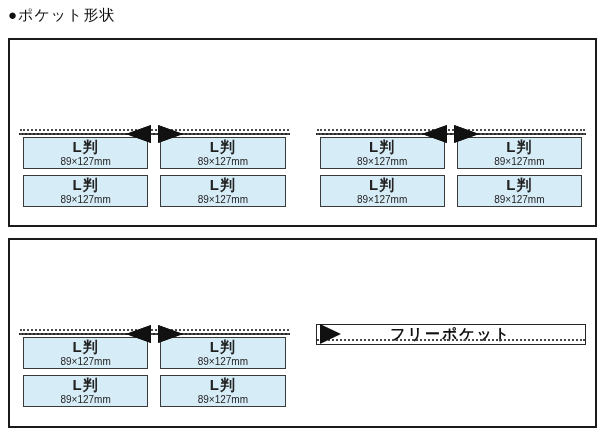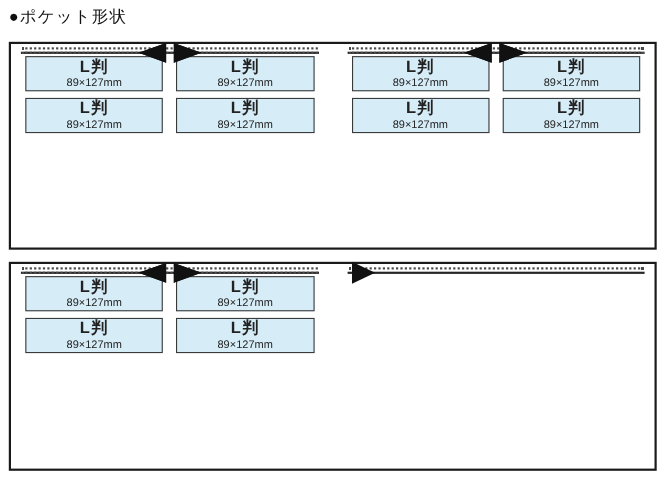--- a/index.html
+++ b/index.html
@@ -3,21 +3,21 @@
 <meta charset="utf-8">
 <style>
   html,body{margin:0;padding:0;background:#ffffff;}
   body{font-family:"Liberation Sans","DejaVu Sans",sans-serif;color:#1c1c1c;}
   .container{position:relative;width:606px;height:435px;background:#ffffff;overflow:hidden;}
 
   .title{position:absolute;left:8px;top:6px;font-size:15px;letter-spacing:1px;color:#111;}
 
   .panel{position:absolute;left:8px;width:589px;box-sizing:border-box;
          border:2px solid var(--panel-border,#1a1a1a);background:#fff;
-         display:flex;align-items:flex-start;padding:0 9px;}
+         display:flex;align-items:center;padding:0 9px;}
   .panel-top{top:38px;height:189px;}
   .panel-bottom{top:238px;height:190px;}
 
   .spread{flex:1 1 0;margin:7px 0 5px;border:1.5px solid #262626;position:relative;
           background:#ffffff;box-sizing:border-box;}
 
   .binding{flex:0 0 26px;display:flex;justify-content:center;align-items:stretch;}
   .strip{width:13px;box-sizing:border-box;
          border-left:2px solid #262626;border-right:2px solid #262626;}
 
@@ -167,18 +167,19 @@
         <span class="tri tri-r"></span>
       </div>
     </div>
 
     <div class="binding">
       <div class="strip"></div>
     </div>
 
     <div class="free-page">
       <span class="free-arrow"></span>
+      <div class="free-label">フリーポケット</div>
       <div class="bdot"></div>
     </div>
 
   </div>
 
 </div>
 
 </body></html>

